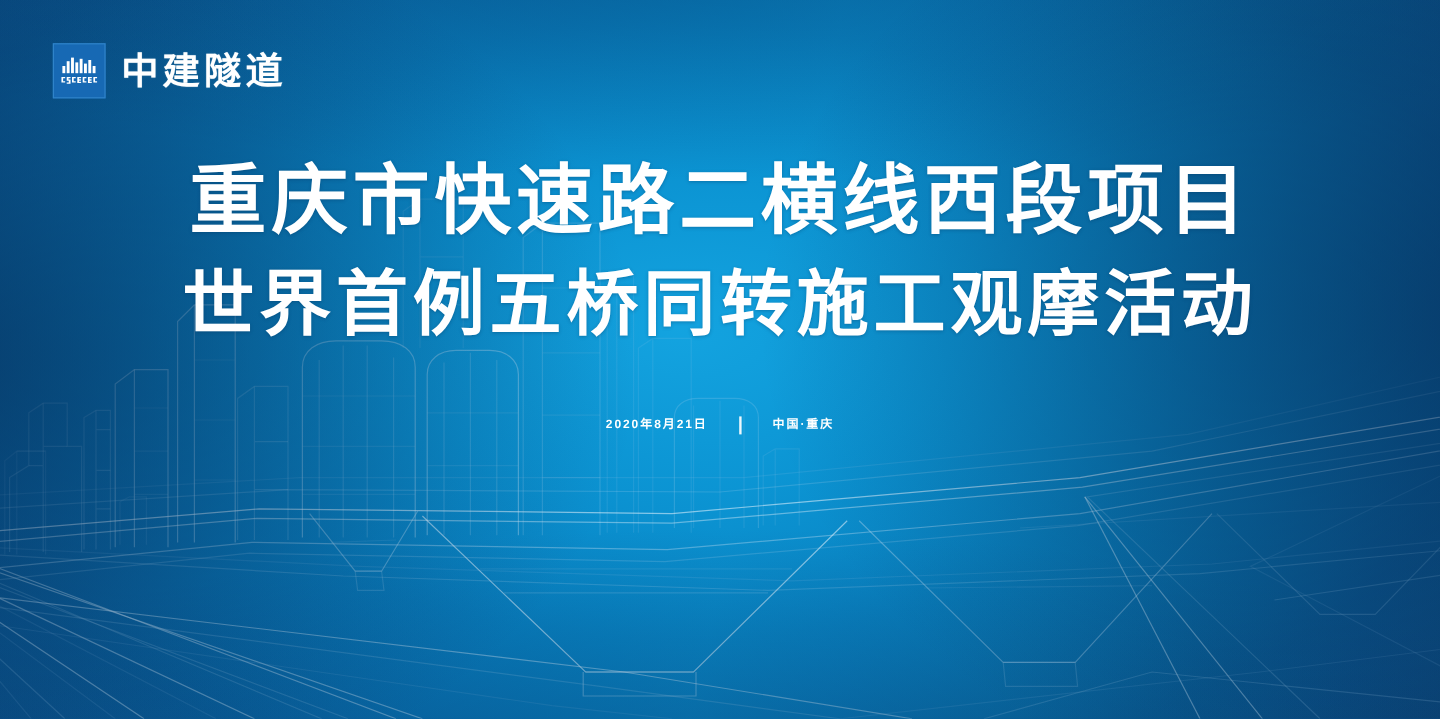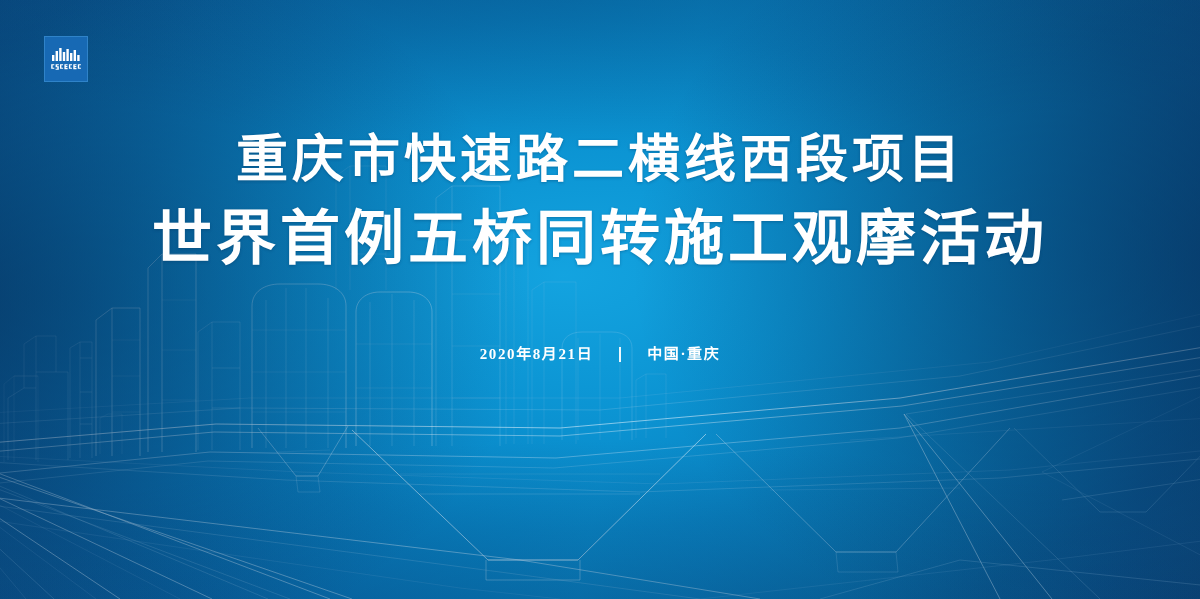--- a/index.html
+++ b/index.html
@@ -89,40 +89,39 @@
     left:0; right:0; top:126px;
     text-align:center;
   }
   .hl-line {
     color:#ffffff;
     font-weight:700;
     line-height:1.30;
     white-space:nowrap;
     text-shadow:0 1px 3px rgba(3,45,85,.32);
   }
-  #hl-1 { font-size:52px; letter-spacing:4px; }
+  #hl-1 { font-size:64px; letter-spacing:4px; }
   #hl-2 { font-size:60px; letter-spacing:4px; margin-top:6px; }
 
   
   #meta {
     position:absolute;
     left:0; right:0; top:347px;
     display:flex;
     align-items:center;
     justify-content:center;
     gap:26px;
     white-space:nowrap;
   }
   .meta-text {
     color:#ffffff;
-    font-size:15px;
+    font-size:10px;
     font-weight:700;
     letter-spacing:1.6px;
     line-height:1;
-    font-family:Liberation Serif, serif;
   }
   #meta-sep {
     width:2px; height:15px;
     background:#ffffff;
     opacity:.92;
     flex:0 0 auto;
   }
 </style>
 </head>
 <body>
@@ -264,20 +263,21 @@
           <path d="M2.2 18.2h3.1v1.1H3.6v2.4h1.7v1.1H2.2z"></path>
           <path d="M6.6 18.2h3.2v1.1H8.1v.9h1.7v3.6H6.6v-1.1h1.7v-1.4H6.6z"></path>
           <path d="M11 18.2h3.1v1.1h-1.7v2.4h1.7v1.1H11z"></path>
           <path d="M15.4 18.2h3.2v1.1h-1.8v.8h1.6v1.1h-1.6v.9h1.8v1.1h-3.2z"></path>
           <path d="M19.9 18.2H23v1.1h-1.7v2.4H23v1.1h-3.1z"></path>
           <path d="M24.3 18.2h3.2v1.1h-1.8v.8h1.6v1.1h-1.6v.9h1.8v1.1h-3.2z"></path>
           <path d="M28.8 18.2h3.1v1.1h-1.7v2.4h1.7v1.1h-3.1z"></path>
         </g>
       </svg>
     </div>
+    <div id="logo-word">中建隧道</div>
   </div>
 
   <div id="headline">
     <div class="hl-line" id="hl-1">重庆市快速路二横线西段项目</div>
     <div class="hl-line" id="hl-2">世界首例五桥同转施工观摩活动</div>
   </div>
 
   <div id="meta">
     <span class="meta-text">2020年8月21日</span>
     <span id="meta-sep"></span>

